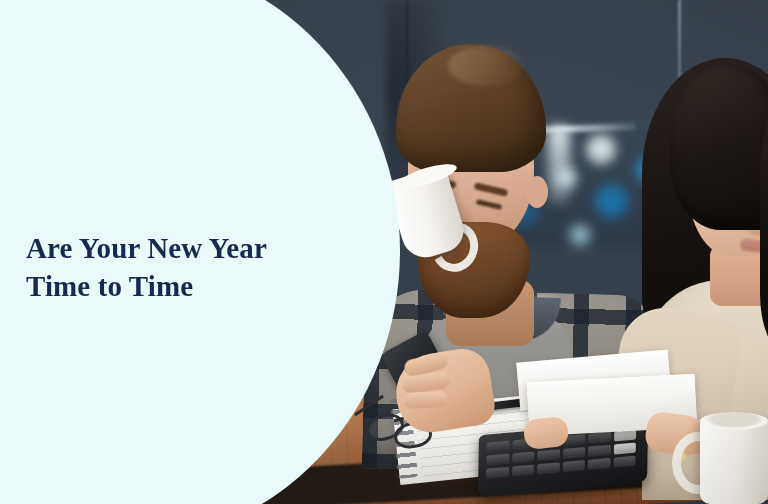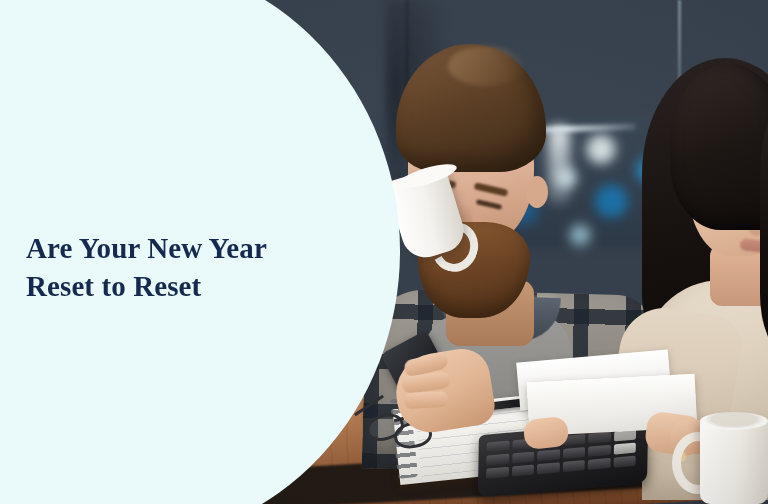--- a/index.html
+++ b/index.html
@@ -683,16 +683,16 @@
     <div class="mug-b-rim"></div>
 
     <div class="photo-soften"></div>
   </div>
 
   <div class="mint-fill-left"></div>
   <div class="mint-circle"></div>
 
   <div class="headline">
     <span class="ln">Are Your New Year</span>
-    <span class="ln">Reset to Reset</span>
+    <span class="ln">Time to Time</span>
   </div>
 
 </div>
 
 </body></html>

